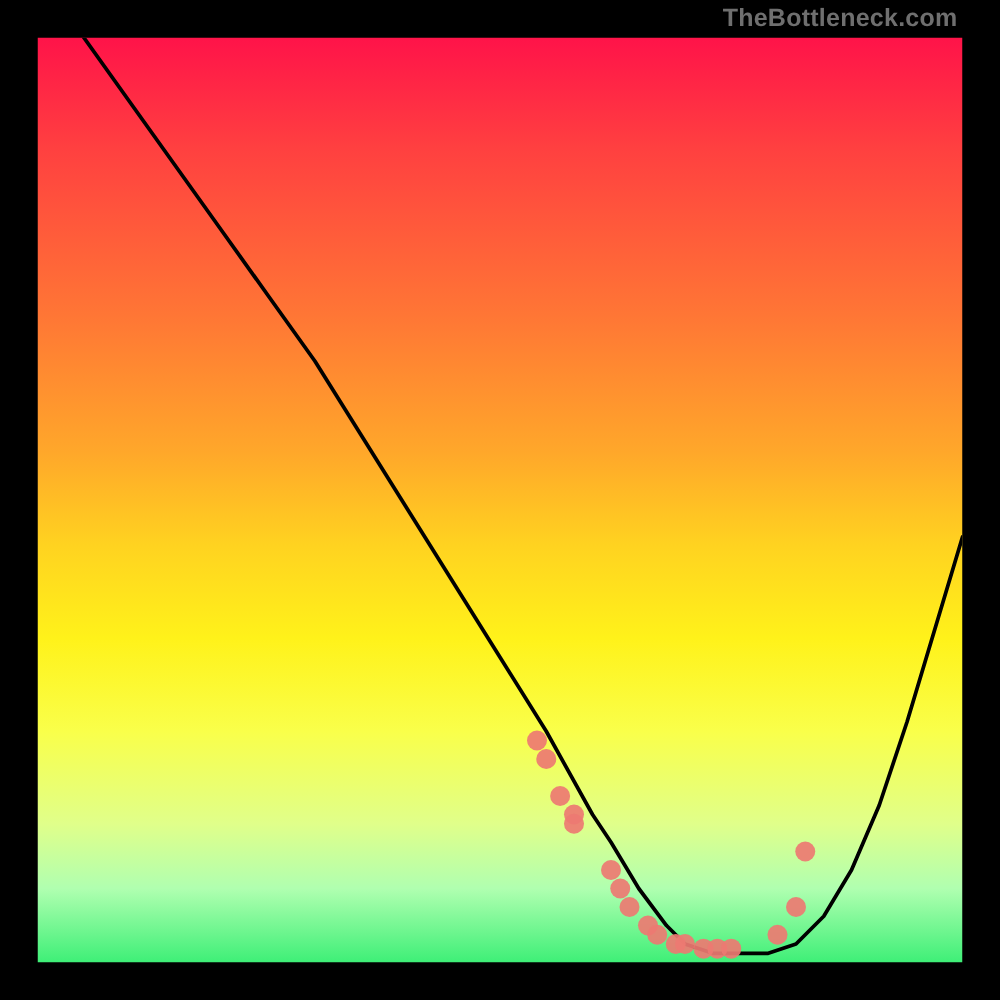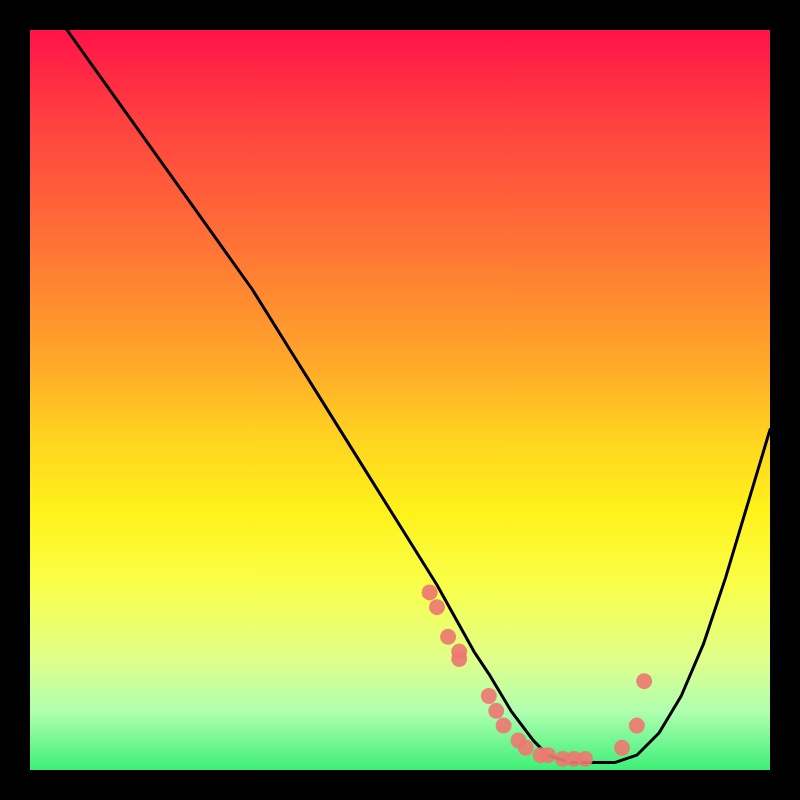--- a/index.html
+++ b/index.html
@@ -82,13 +82,14 @@
         <circle cx="518.0" cy="725.2" r="8" fill="#ed7a72" fill-opacity="0.92"></circle>
         <circle cx="532.8" cy="728.9" r="8" fill="#ed7a72" fill-opacity="0.92"></circle>
         <circle cx="543.9" cy="728.9" r="8" fill="#ed7a72" fill-opacity="0.92"></circle>
         <circle cx="555.0" cy="728.9" r="8" fill="#ed7a72" fill-opacity="0.92"></circle>
         <circle cx="592.0" cy="717.8" r="8" fill="#ed7a72" fill-opacity="0.92"></circle>
         <circle cx="606.8" cy="695.6" r="8" fill="#ed7a72" fill-opacity="0.92"></circle>
         <circle cx="614.2" cy="651.2" r="8" fill="#ed7a72" fill-opacity="0.92"></circle>
       </svg>
   </div>
 
+  <div class="watermark">TheBottleneck.com</div>
 </div>
 
 </body></html>

